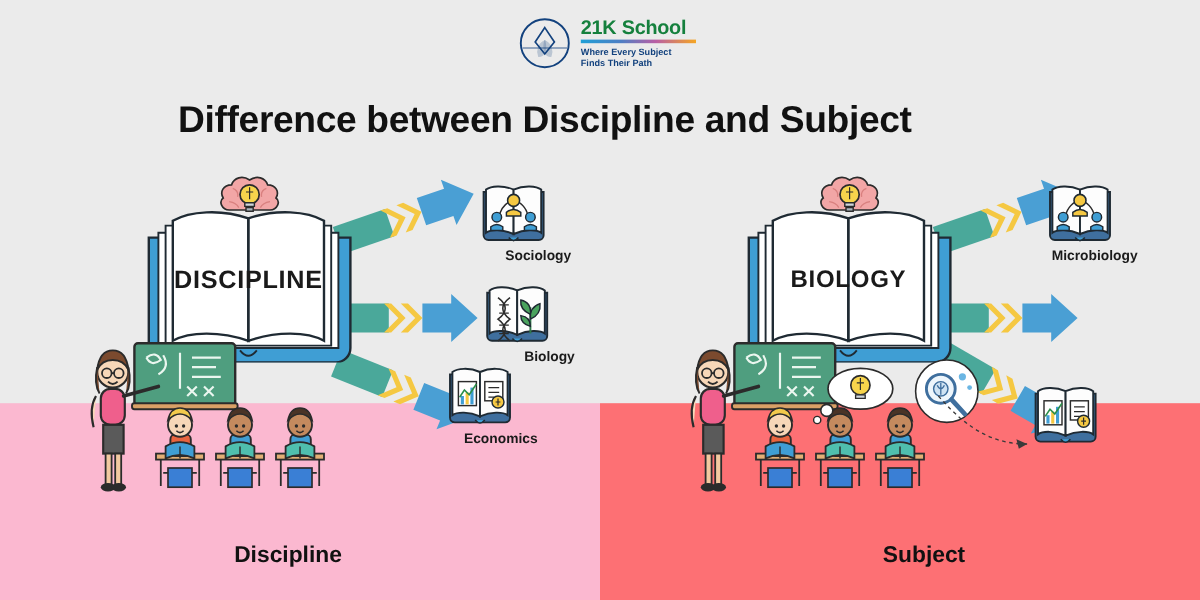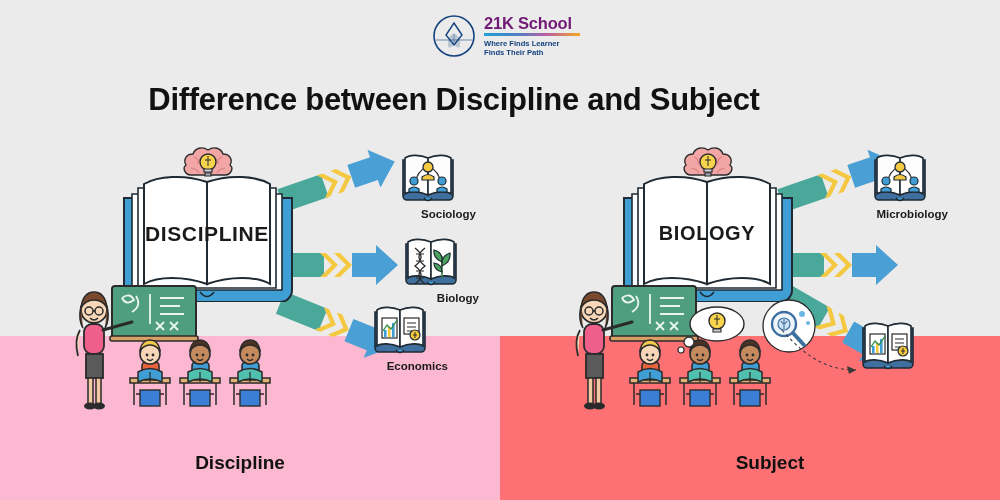--- a/index.html
+++ b/index.html
@@ -12,21 +12,21 @@
 
   
   .band{position:absolute;bottom:0;height:164px;}
   .band-left{left:0;width:500px;background:#fbb8d0;}
   .band-right{left:500px;width:500px;background:#fd7074;}
 
   
   .logo{position:absolute;left:432px;top:12px;width:150px;height:48px;display:flex;align-items:center;gap:8px;}
   .logo-mark{width:44px;height:44px;flex:0 0 44px;}
   .logo-text{display:flex;flex-direction:column;justify-content:center;line-height:1;}
-  .logo-name{font-size:16.5px;font-weight:bold;color:#701a75;letter-spacing:-.2px;}
+  .logo-name{font-size:16.5px;font-weight:bold;color:#15803d;letter-spacing:-.2px;}
   .logo-rule{height:2.5px;width:96px;margin:2px 0 3px;
     background:linear-gradient(90deg,#1f9fd6 0%,#4f7fc4 35%,#b95fa5 65%,#f5a623 100%);}
   .logo-tag{font-size:7.6px;font-weight:bold;color:#13427e;line-height:1.25;}
 
   
   .title{position:absolute;top:82px;left:0;width:908px;text-align:center;
     font-size:31px;font-weight:bold;color:#111;letter-spacing:-.3px;}
 
   
   .panel{position:absolute;top:130px;height:300px;}
@@ -80,21 +80,21 @@
         <circle cx="22" cy="22" r="20" fill="none" stroke="#13427e" stroke-width="1.6"></circle>
         <path d="M22 9 L30 21 L22 31 L14 21 Z" fill="none" stroke="#13427e" stroke-width="1.4"></path>
         <path d="M22 20 C27 22 29 28 27 33 C23 33 20 28 22 20 Z" fill="#13427e" opacity=".22" stroke="#13427e" stroke-width="1.1"></path>
         <path d="M22 20 C17 22 15 28 17 33 C21 33 24 28 22 20 Z" fill="#13427e" opacity=".22" stroke="#13427e" stroke-width="1.1"></path>
         <path d="M3.5 26 H40.5" stroke="#13427e" stroke-width="1.2" opacity=".55"></path>
       </svg>
     </div>
     <div class="logo-text">
       <div class="logo-name">21K School</div>
       <div class="logo-rule"></div>
-      <div class="logo-tag">Where Finds Learner</div>
+      <div class="logo-tag">Where Every Subject</div>
       <div class="logo-tag">Finds Their Path</div>
     </div>
   </div>
 
   <div class="title">Difference between Discipline and Subject</div>
 
   <div class="panel panel-left">
 
     <div class="arrow" style="left:278px;top:28px;transform:rotate(-19deg);">
       <svg viewBox="0 0 120 46" width="120" height="46">

